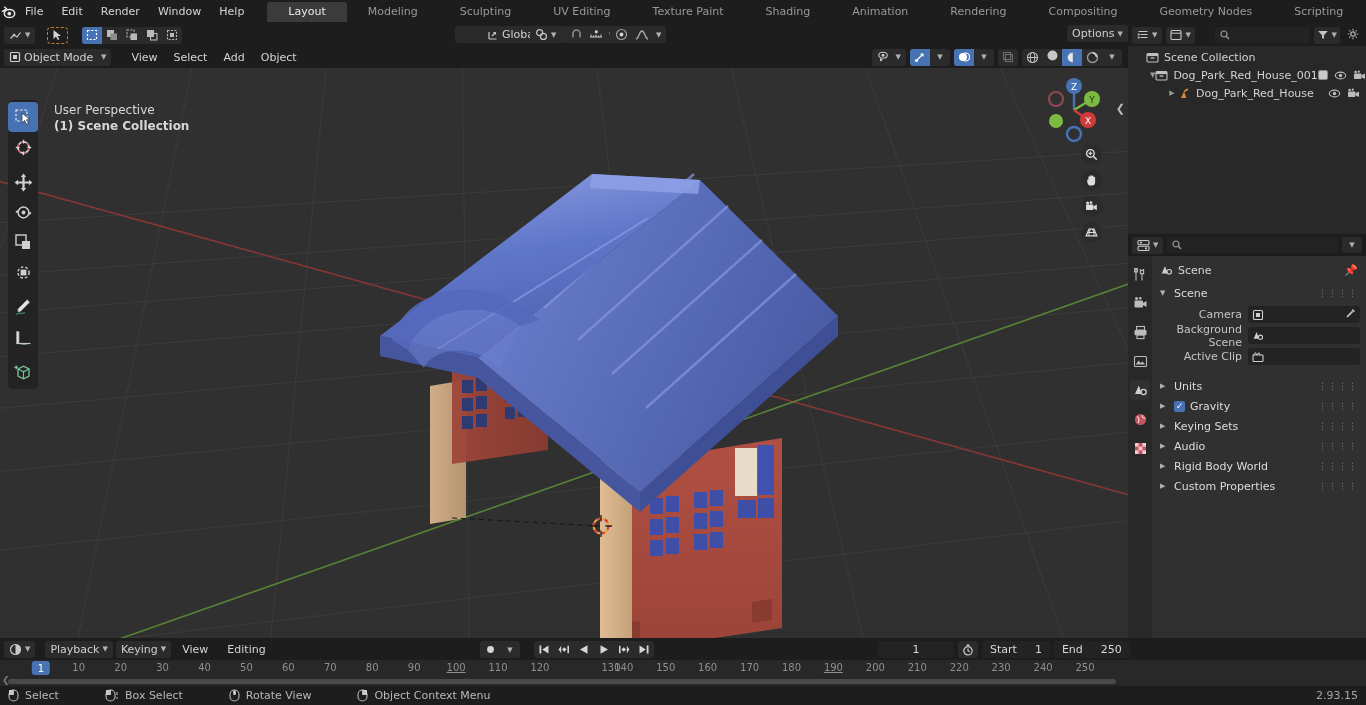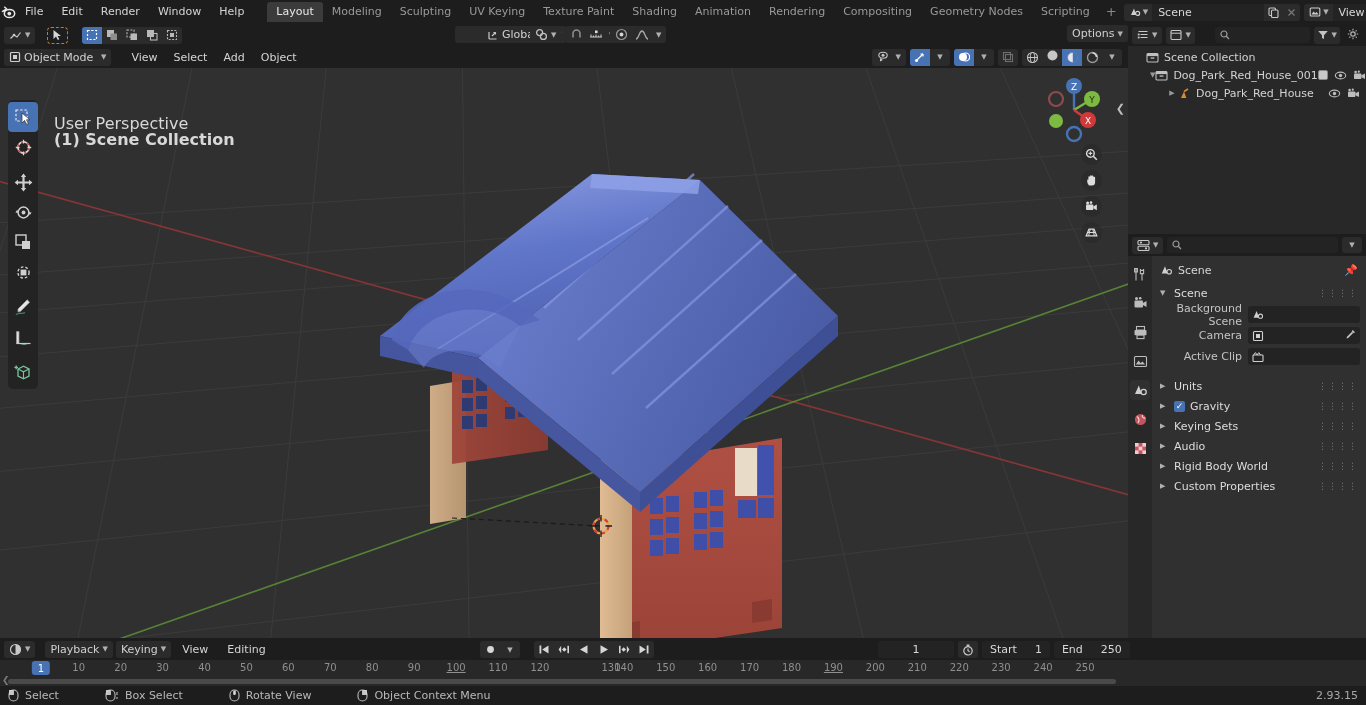--- a/index.html
+++ b/index.html
@@ -19,21 +19,21 @@
     position: absolute; left:0; top:0; width:1366px; height:24px;
     background: #1d1d1d; display:flex; align-items:center;
   }
   .blender-logo { width:26px; height:24px; display:flex; align-items:center; justify-content:center; }
   .menu-item {
     padding: 0 9px; height:18px; line-height:18px; color:#d4d4d4; font-size:11px;
     border-radius:3px; white-space:nowrap;
   }
   .ws-tabs { display:flex; align-items:center; margin-left:14px; height:24px; }
   .ws-tab {
-    padding: 0 9px; height:20px; line-height:20px; font-size:11px;
+    padding: 0 21px; height:20px; line-height:20px; font-size:11px;
     color:#999; border-radius:3px 3px 0 0; white-space:nowrap;
   }
   .ws-tab.active { background:#3b3b3b; color:#e8e8e8; }
   .ws-plus { padding:0 7px; color:#8a8a8a; font-size:13px; line-height:20px; }
 
   .top-right { margin-left:auto; display:flex; align-items:center; gap:4px; padding-right:5px; }
   .id-block { display:flex; align-items:center; height:17px; }
   .id-icon-btn {
     display:flex; align-items:center; gap:2px; background:#2b2b2b; height:17px;
     border-radius:3px 0 0 3px; padding:0 4px 0 5px;
@@ -68,21 +68,21 @@
   }
   .hdr-menu { padding:0 8px; height:17px; line-height:17px; color:#d4d4d4; font-size:11px; border-radius:3px; }
   .seg { display:flex; background:#2b2b2b; border-radius:3px; overflow:hidden; height:17px; }
   .seg > .sb { width:20px; height:17px; display:flex; align-items:center; justify-content:center; }
   .seg > .sb.on { background:#4772b3; }
 
   .vp-canvas {
     position:absolute; left:0; top:44px; width:1128px; height:570px;
     overflow:hidden;
   }
-  .vp-text { position:absolute; left:54px; top:48px; font-size:16px; color:#d8d8d8; line-height:16px; pointer-events:none; }
+  .vp-text { position:absolute; left:54px; top:34px; font-size:12px; color:#d8d8d8; line-height:16px; pointer-events:none; }
   .vp-text .ln2 { font-weight:bold; }
 
   
   .toolbar {
     position:absolute; left:8px; top:32px; width:30px;
     background:#232323; border-radius:5px; padding:2px 0;
     display:flex; flex-direction:column; gap:0px;
   }
   .tool {
     width:30px; height:30px; display:flex; align-items:center; justify-content:center;
@@ -209,21 +209,21 @@
         <div class="menu-item">File</div>
         <div class="menu-item">Edit</div>
         <div class="menu-item">Render</div>
         <div class="menu-item">Window</div>
         <div class="menu-item">Help</div>
       </div>
     <div class="ws-tabs" id="wstabs">
         <div class="ws-tab active">Layout</div>
         <div class="ws-tab">Modeling</div>
         <div class="ws-tab">Sculpting</div>
-        <div class="ws-tab">UV Keying</div>
+        <div class="ws-tab">UV Editing</div>
         <div class="ws-tab">Texture Paint</div>
         <div class="ws-tab">Shading</div>
         <div class="ws-tab">Animation</div>
         <div class="ws-tab">Rendering</div>
         <div class="ws-tab">Compositing</div>
         <div class="ws-tab">Geometry Nodes</div>
         <div class="ws-tab">Scripting</div>
         <div class="ws-plus">+</div>
       </div>
 
@@ -890,45 +890,45 @@
         <span>Scene</span>
         <span class="pin">📌</span>
       </div>
       <div id="props-panels">
           <div class="panel-hdr">
             <span style="font-size: 7px; color: rgb(176, 176, 176); width: 9px;">▼</span>
             <span>Scene</span>
             <span class="grip">⋮⋮⋮⋮</span>
           </div>
           <div class="prop-row">
-            <div class="prop-label">Background Scene</div>
-            <div class="prop-field">
-              <span style="display: flex; align-items: center;">
-                <svg width="12" height="12" viewBox="0 0 15 15">
-                  <path d="M2 11 L5.8 2.5 L8.8 11 Z" fill="#cfcfcf"></path>
-                  <circle cx="10.6" cy="9" r="2.6" fill="none" stroke="#cfcfcf" stroke-width="1.3"></circle>
-                </svg>
-              </span>
-              <span></span>
-            </div>
-          </div>
-          <div class="prop-row">
             <div class="prop-label">Camera</div>
             <div class="prop-field">
               <span style="display: flex; align-items: center;">
                 <svg width="12" height="12" viewBox="0 0 12 12">
                   <rect x="1.5" y="1.5" width="9" height="9" rx="1" fill="none" stroke="#cfcfcf" stroke-width="1.1"></rect>
                   <rect x="4" y="4" width="4" height="4" fill="#cfcfcf"></rect>
                 </svg>
               </span>
               <span></span>
               <span class="eyedrop"><svg width="11" height="11" viewBox="0 0 11 11">
                   <path d="M1.5 9.5 L2 7.8 L7 2.8 L8.2 4 L3.2 9 Z" fill="#c4c4c4"></path>
                   <path d="M7.2 1.6 L9.4 3.8" stroke="#c4c4c4" stroke-width="1.6"></path>
                 </svg></span>
+            </div>
+          </div>
+          <div class="prop-row">
+            <div class="prop-label">Background Scene</div>
+            <div class="prop-field">
+              <span style="display: flex; align-items: center;">
+                <svg width="12" height="12" viewBox="0 0 15 15">
+                  <path d="M2 11 L5.8 2.5 L8.8 11 Z" fill="#cfcfcf"></path>
+                  <circle cx="10.6" cy="9" r="2.6" fill="none" stroke="#cfcfcf" stroke-width="1.3"></circle>
+                </svg>
+              </span>
+              <span></span>
             </div>
           </div>
           <div class="prop-row">
             <div class="prop-label">Active Clip</div>
             <div class="prop-field">
               <span style="display: flex; align-items: center;">
                 <svg width="12" height="12" viewBox="0 0 12 12">
                   <rect x="1" y="4" width="10" height="6.5" rx="0.8" fill="none" stroke="#cfcfcf" stroke-width="1.1"></rect>
                   <path d="M1.6 4 L3.4 1.6 L5.2 4 M5 4 L6.8 1.6 L8.6 4" stroke="#cfcfcf" stroke-width="1" fill="none"></path>
                 </svg>

